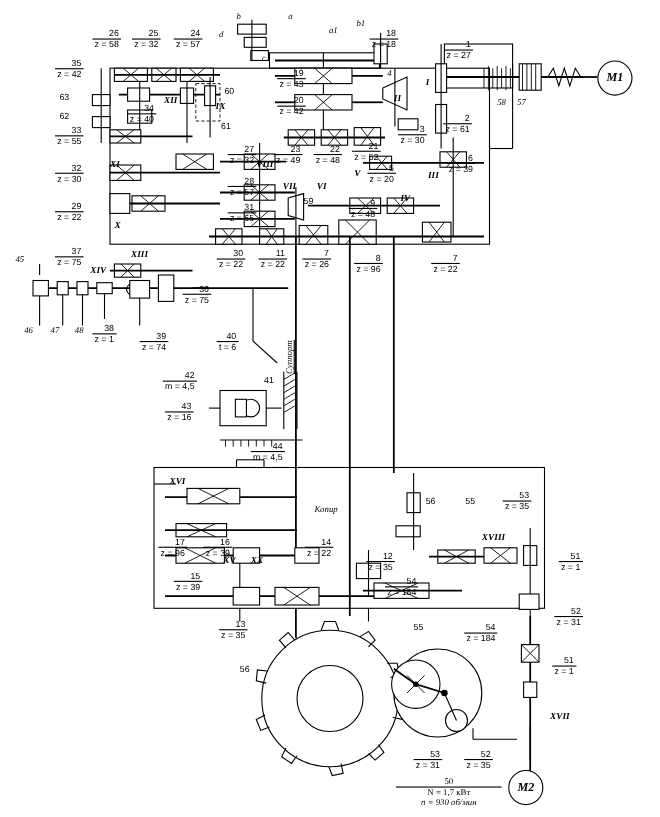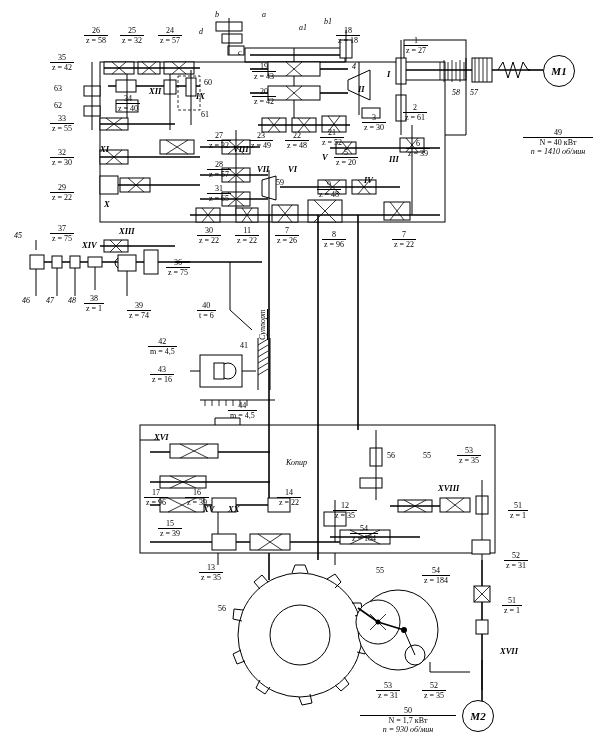--- a/index.html
+++ b/index.html
@@ -4,21 +4,21 @@
 <style>
   html,body{margin:0;padding:0;background:#ffffff;}
   body{width:600px;height:743px;overflow:hidden;font-family:"Liberation Serif",serif;}
   #stage{position:relative;width:600px;height:743px;background:#fff;}
   svg{position:absolute;left:0;top:0;}
   .ln{stroke:#000;fill:none;stroke-width:1;}
   .ln2{stroke:#000;fill:none;stroke-width:1.6;}
   .thin{stroke:#000;fill:none;stroke-width:0.8;}
   .sh{fill:#fff;stroke:#000;stroke-width:1;}
   .blk{fill:#000;}
-  .lbl{position:absolute;font-family:Liberation Serif, serif;font-size:8px;line-height:9px;color:#000;text-align:center;white-space:nowrap;}
+  .lbl{position:absolute;font-family:Liberation Sans, sans-serif;font-size:8px;line-height:9px;color:#000;text-align:right;white-space:nowrap;}
   .lbl .a{display:block;border-bottom:1px solid #000;padding:0 2px;}
   .lbl .b{display:block;padding:0 2px;}
   .rn{position:absolute;font-family:"Liberation Serif",serif;font-style:italic;font-weight:bold;font-size:8.5px;color:#000;}
   .txt{position:absolute;font-family:"Liberation Serif",serif;font-size:8px;color:#000;white-space:nowrap;}
   .ital{font-style:italic;}
   .motor{position:absolute;border:1.6px solid #000;border-radius:50%;width:30px;height:30px;display:flex;align-items:center;justify-content:center;font-family:"Liberation Serif",serif;font-style:italic;font-weight:bold;font-size:11px;background:#fff;}
   .mspec{position:absolute;font-family:"Liberation Serif",serif;font-size:8px;text-align:center;line-height:9px;}
   .mspec .a{display:block;border-bottom:1px solid #000;padding:0 3px;}
   .supp{position:absolute;font-family:"Liberation Serif",serif;font-size:8px;font-style:italic;text-align:center;}
 </style>
@@ -366,25 +366,20 @@
   <line class="ln2" x1="269" y1="553" x2="269" y2="580"></line>
   <line class="ln" x1="218" y1="553" x2="218" y2="565"></line>
   <line class="ln" x1="335" y1="553" x2="335" y2="565"></line>
 
   <line class="ln2" x1="482" y1="700" x2="482" y2="706"></line>
 </svg>
 
 <div class="motor" style="left:543px;top:55px;">
       <span>M1</span>
     </div>
-<div class="mspec" style="left:523px;top:128px;width:70px;">
-  <span class="a">49</span>
-  <span>N = 40 кВт</span><br>
-  <span class="ital">n = 1410 об/мин</span>
-</div>
 
 <div class="motor" style="left:462px;top:700px;">
       <span>M2</span>
     </div>
 <div class="mspec" style="left:360px;top:706px;width:96px;">
   <span class="a">50</span>
   <span>N = 1,7 кВт</span><br>
   <span class="ital">n = 930 об/мин</span>
 </div>
 

